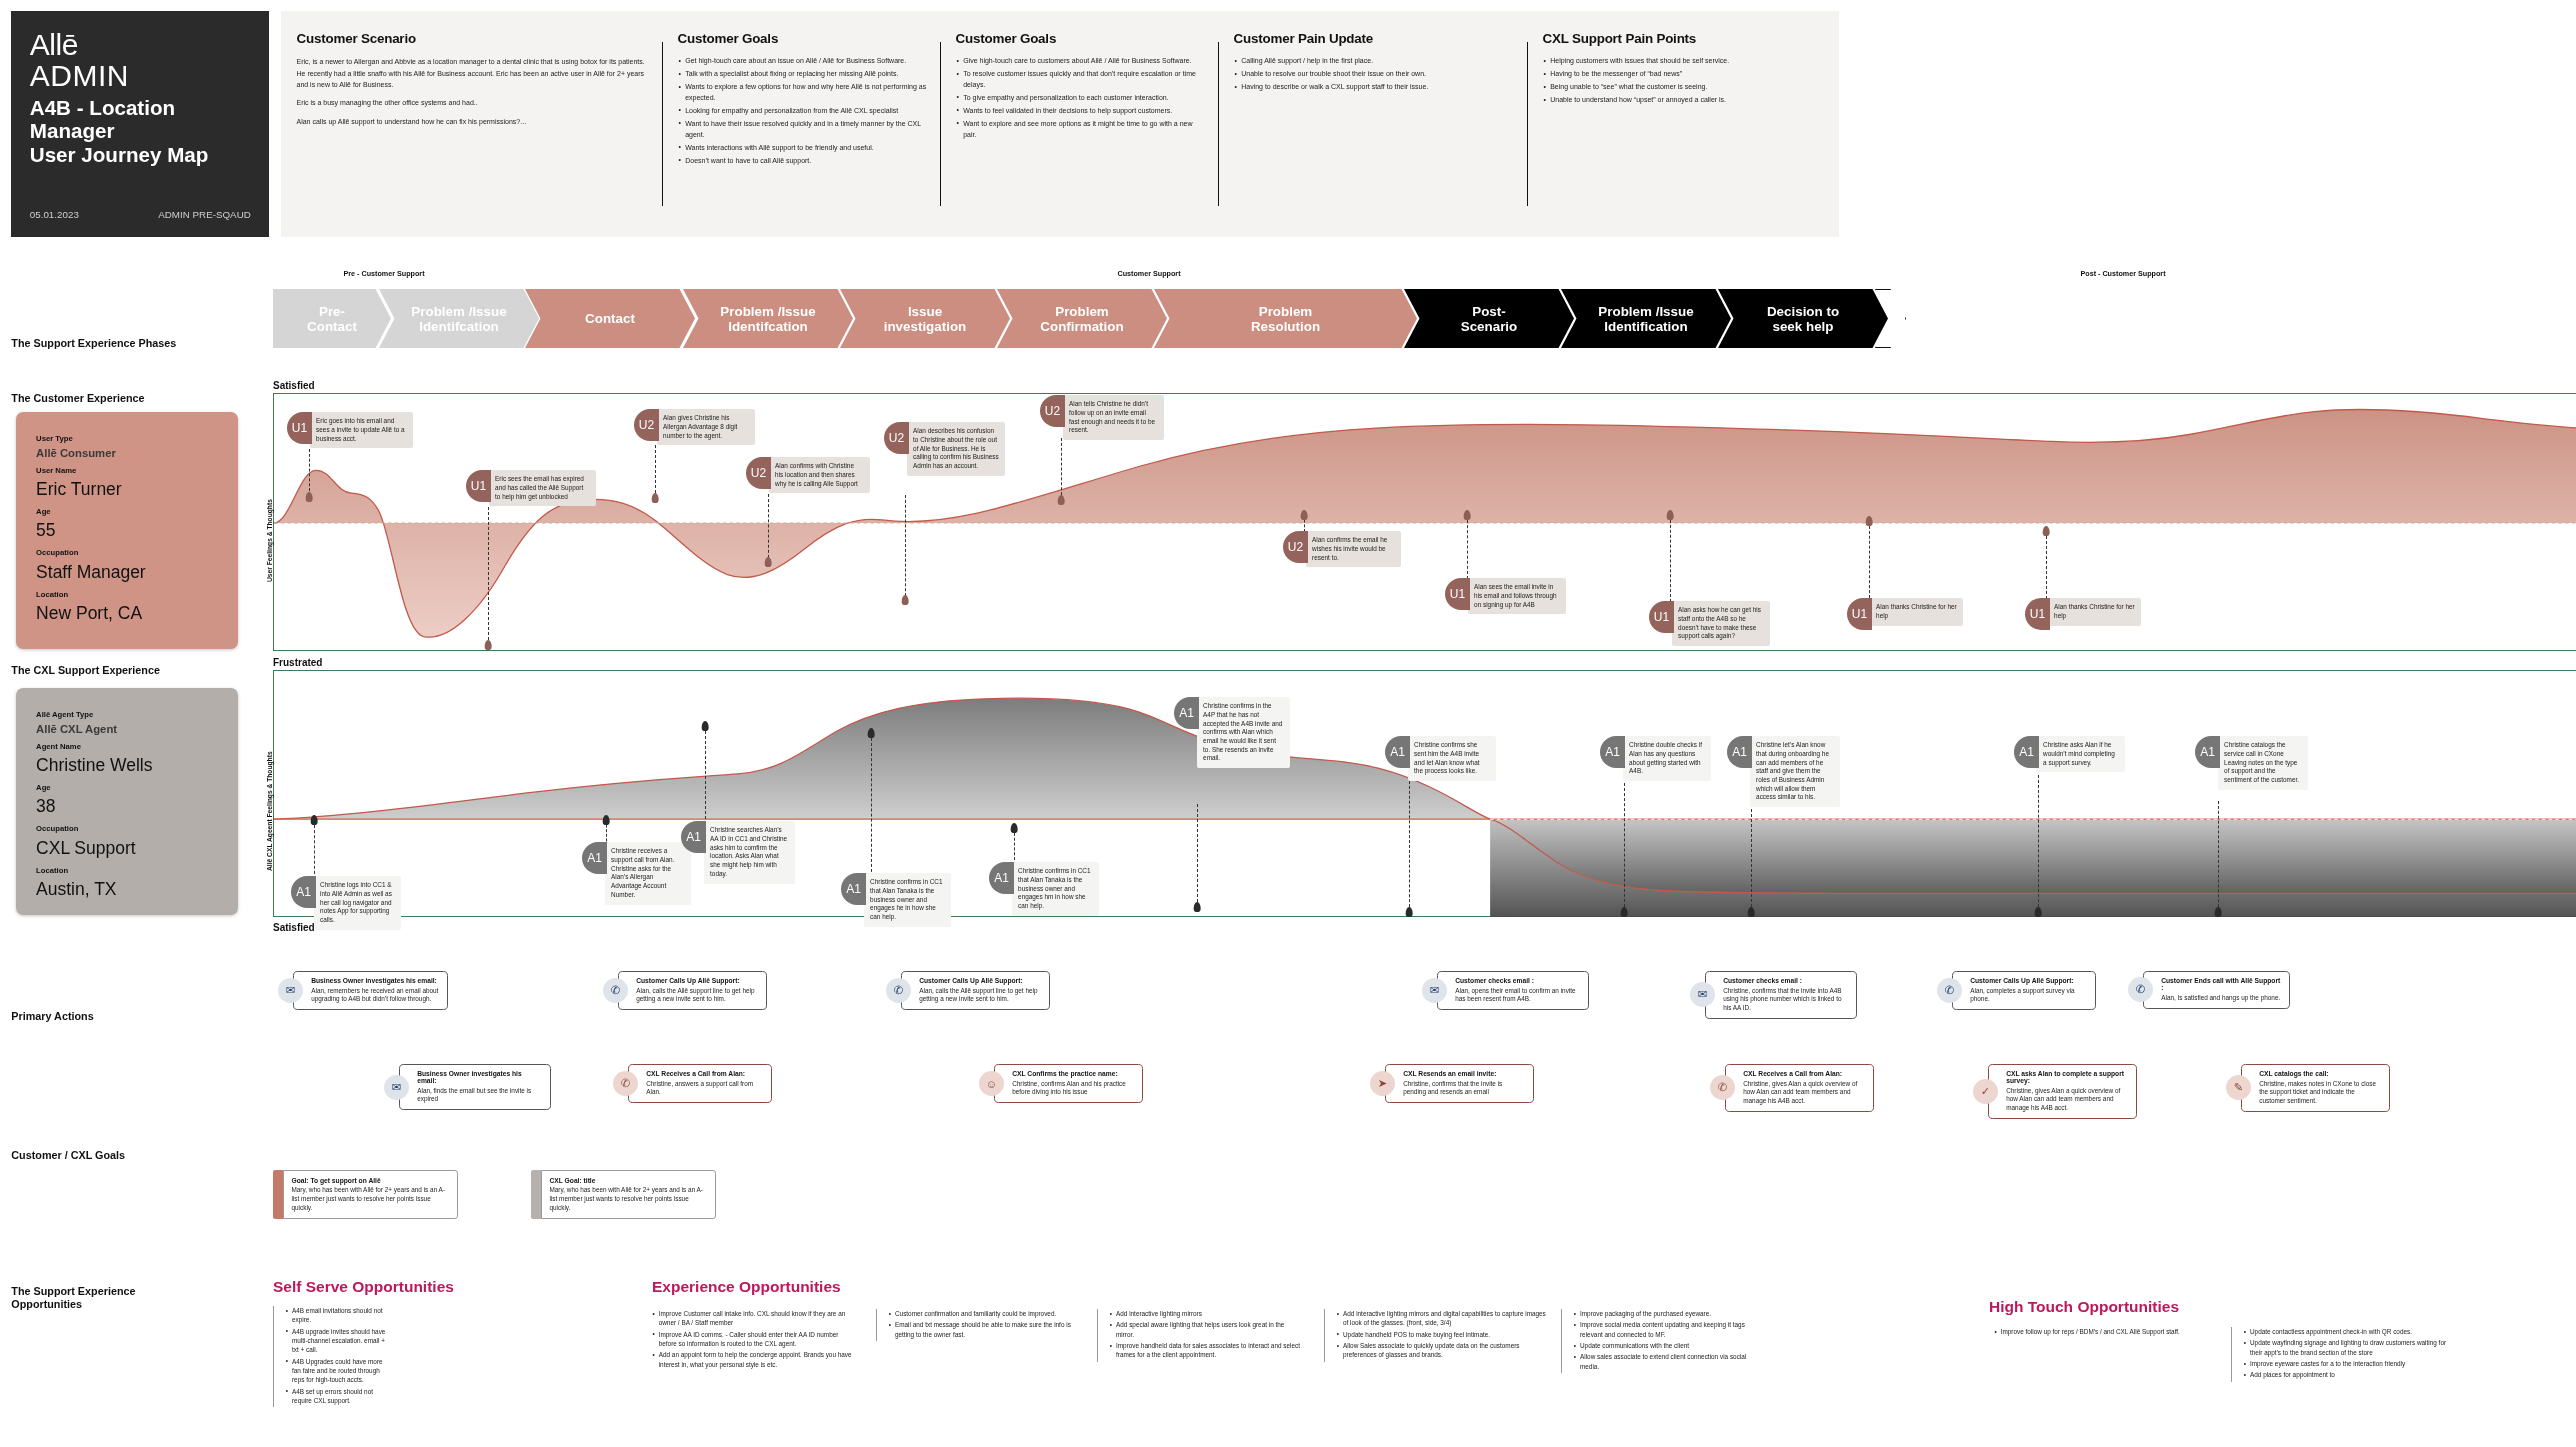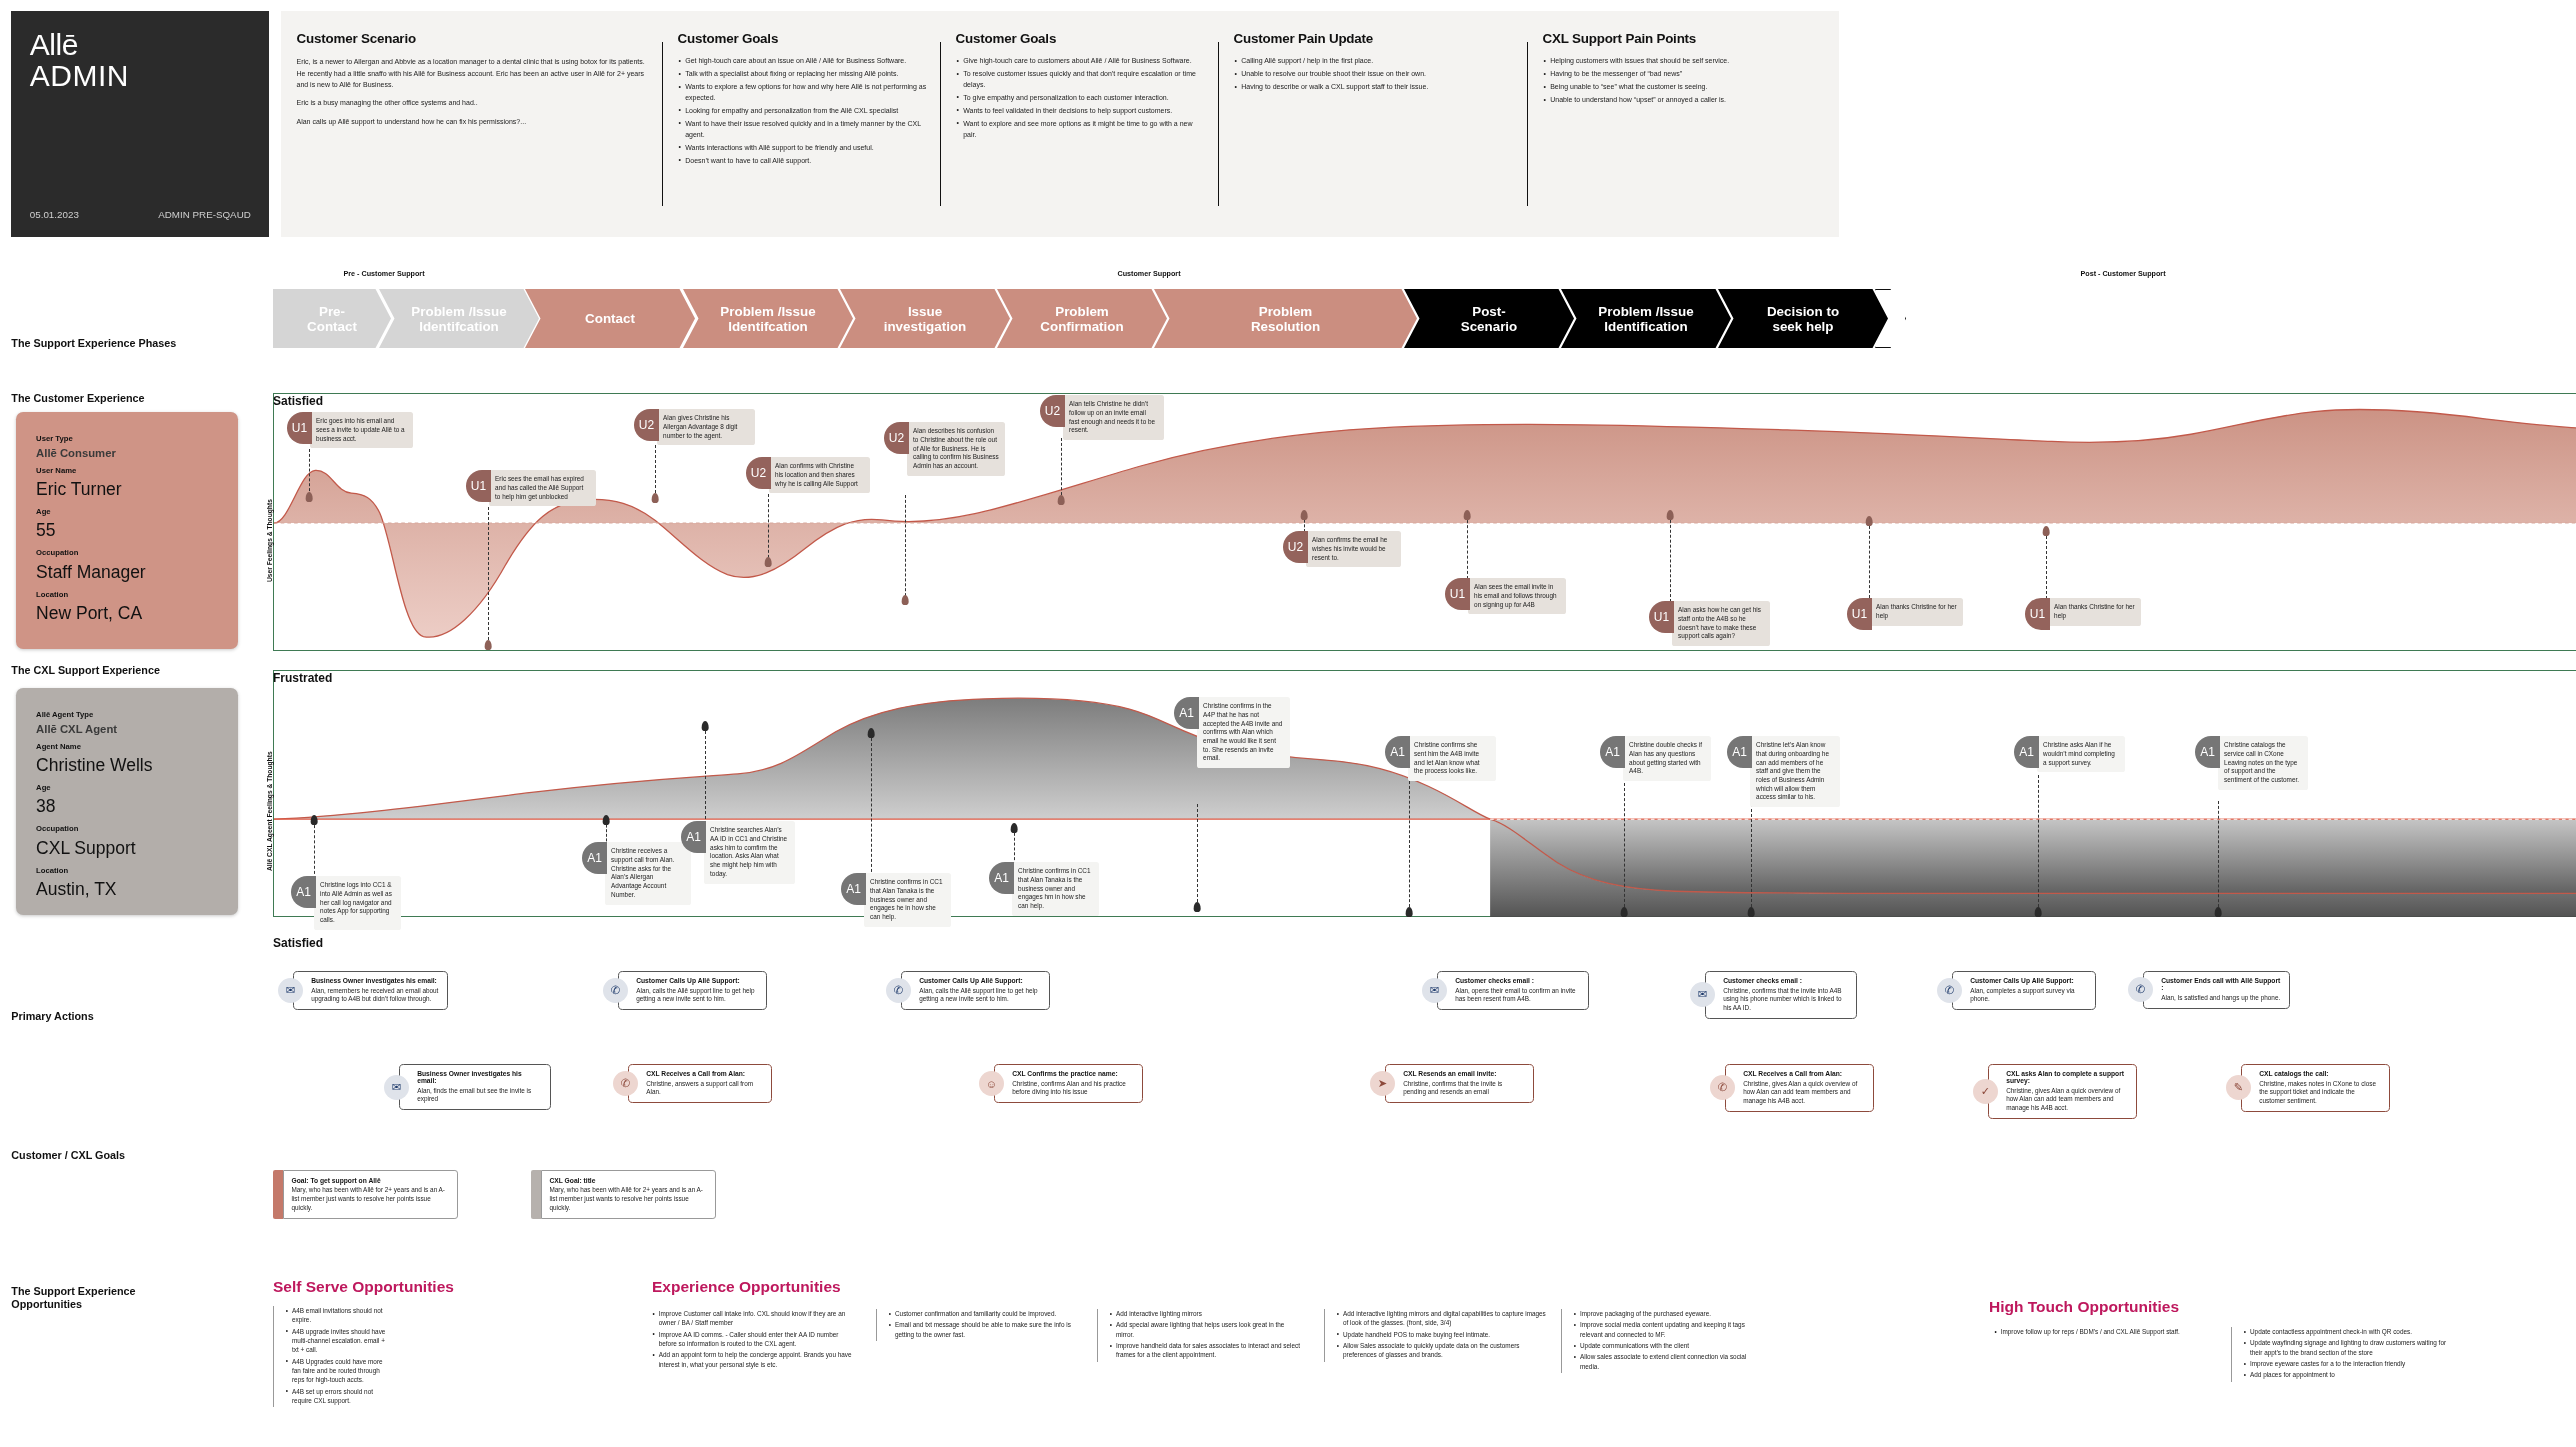--- a/index.html
+++ b/index.html
@@ -41,21 +41,21 @@
   .chev { position: absolute; top: 0; height: 59px; display: flex; align-items: center;
     justify-content: center; text-align: center; color: #fff; font-size: 13.4px; font-weight: 700;
     line-height: 1.12; padding: 0 21px;
     clip-path: polygon(0 0, calc(100% - 15.5px) 0, 100% 50%, calc(100% - 15.5px) 100%, 0 100%, 15.5px 50%); }
   .chev.first { clip-path: polygon(0 0, calc(100% - 15.5px) 0, 100% 50%, calc(100% - 15.5px) 100%, 0 100%); }
   .chev-outline { position:absolute; top:0; height:59px; width:31px; border:1.5px solid #111;
     clip-path: polygon(0 0, 50% 0, 100% 50%, 50% 100%, 0 100%, 50% 50%); }
 
   
   .chart-panel { position: absolute; border: 0.5px solid #3f7a54; background: #fff; }
-  .axis-cap { position: absolute; font-size: 12px; font-weight: 700; color: #111; margin-top: 14px; }
+  .axis-cap { position: absolute; font-size: 10px; font-weight: 700; color: #111; }
   .axis-v { position: absolute; font-size: 6.7px; font-weight: 700; color: #111;
     transform-origin: 0 0; transform: rotate(-90deg); white-space: nowrap; }
 
   
   .persona { position: absolute; width: 222px; border-radius: 7.2px; padding: 21.6px 20.6px;
     box-shadow: 0 1px 3.6px rgba(0,0,0,.22); }
   .persona.cust { background: #cf9486; }
   .persona.agent { background: #b3aeaa; }
   .p-lab { font-size: 7.7px; font-weight: 700; color: #111; margin-bottom: 4.1px; }
   .p-sub { font-size: 11.3px; font-weight: 700; color: #3a3a3a; margin-bottom: 7.2px; }
@@ -107,20 +107,22 @@
   .opp-col li::before { content: '\2022'; position: absolute; left: 0.5px; top: -0.5px; }
 </style>
 </head>
 <body>
 
 <div class="page">
 
   <div class="title-card">
     <div class="brand-alle">Allē</div>
     <div class="brand-admin">ADMIN</div>
+    <div class="title-sub" style="white-space:pre-line">A4B - Location Manager
+User Journey Map</div>
     <div class="title-foot">
       <span>05.01.2023</span>
       <span>ADMIN PRE-SQAUD</span>
     </div>
   </div>
 
   <div class="info-panel">
     <div class="info-col c-scn">
       <h3>Customer Scenario</h3>
       <p>Eric, is a newer to Allergan and Abbvie as a location manager to a dental clinic that is using botox for its patients. He recently had a little snaffo with his Allē for Business account. Eric has been an active user in Allē for 2+ years and is new to Allē for Business.</p>

